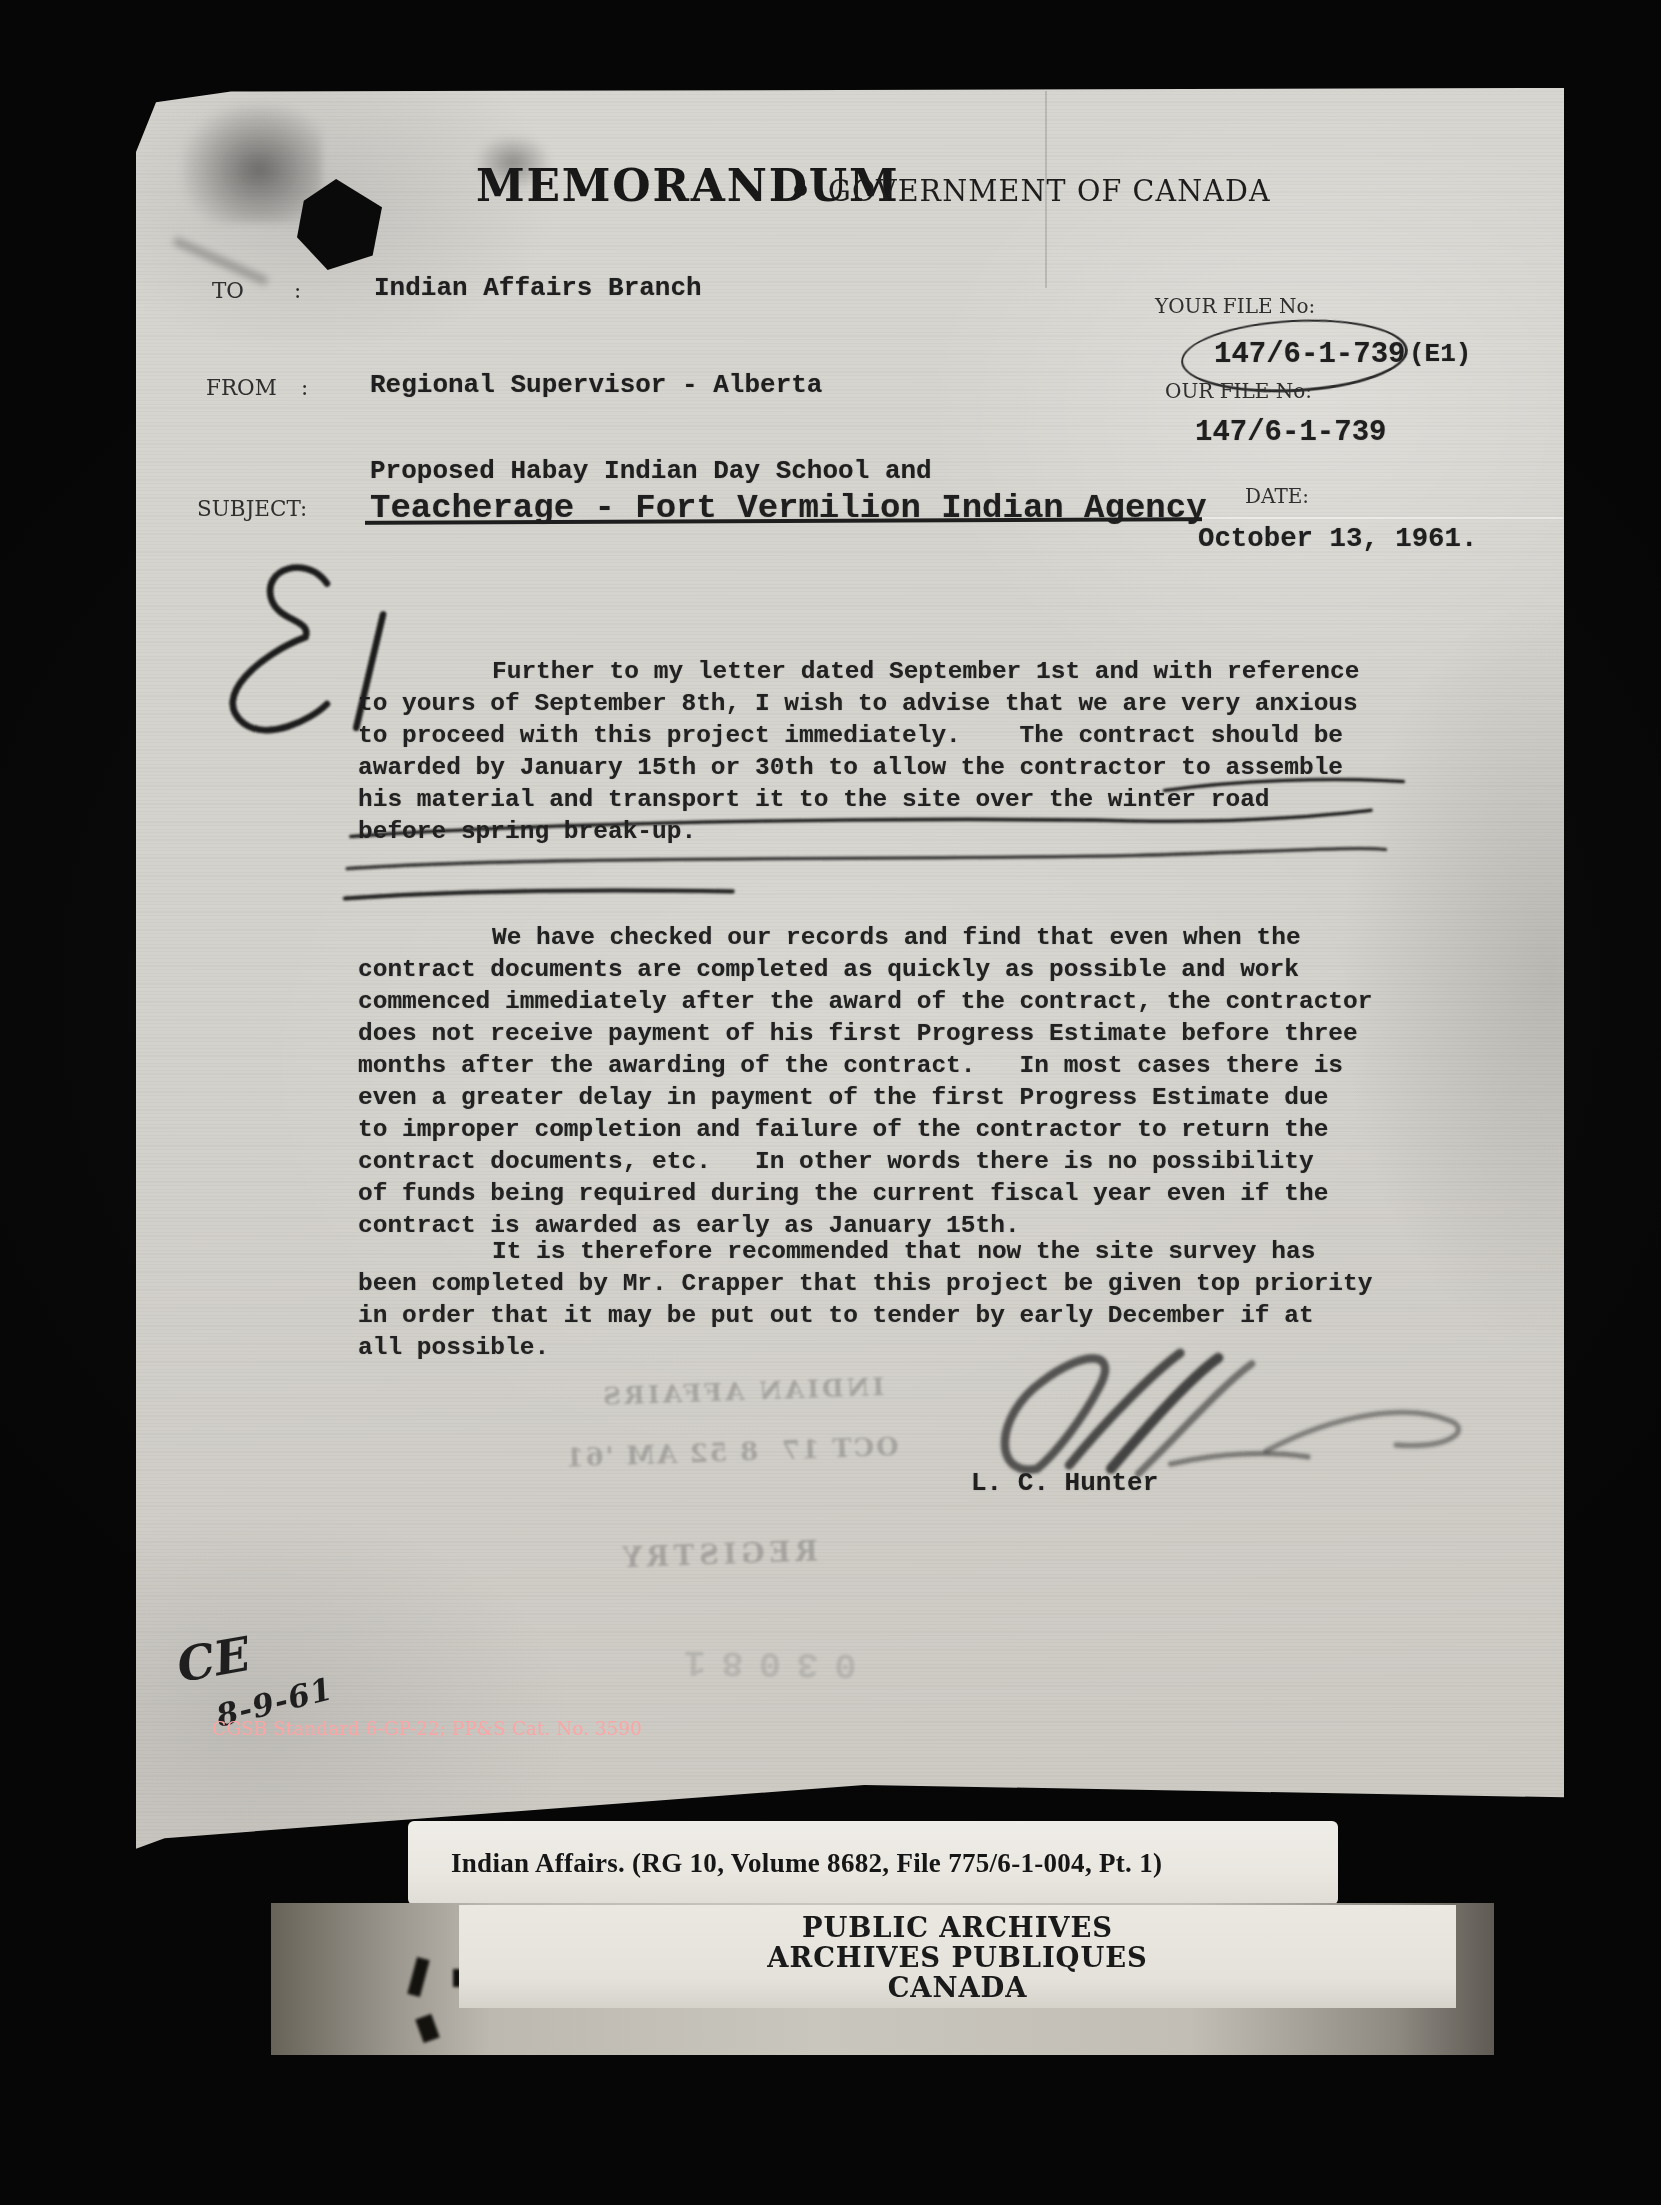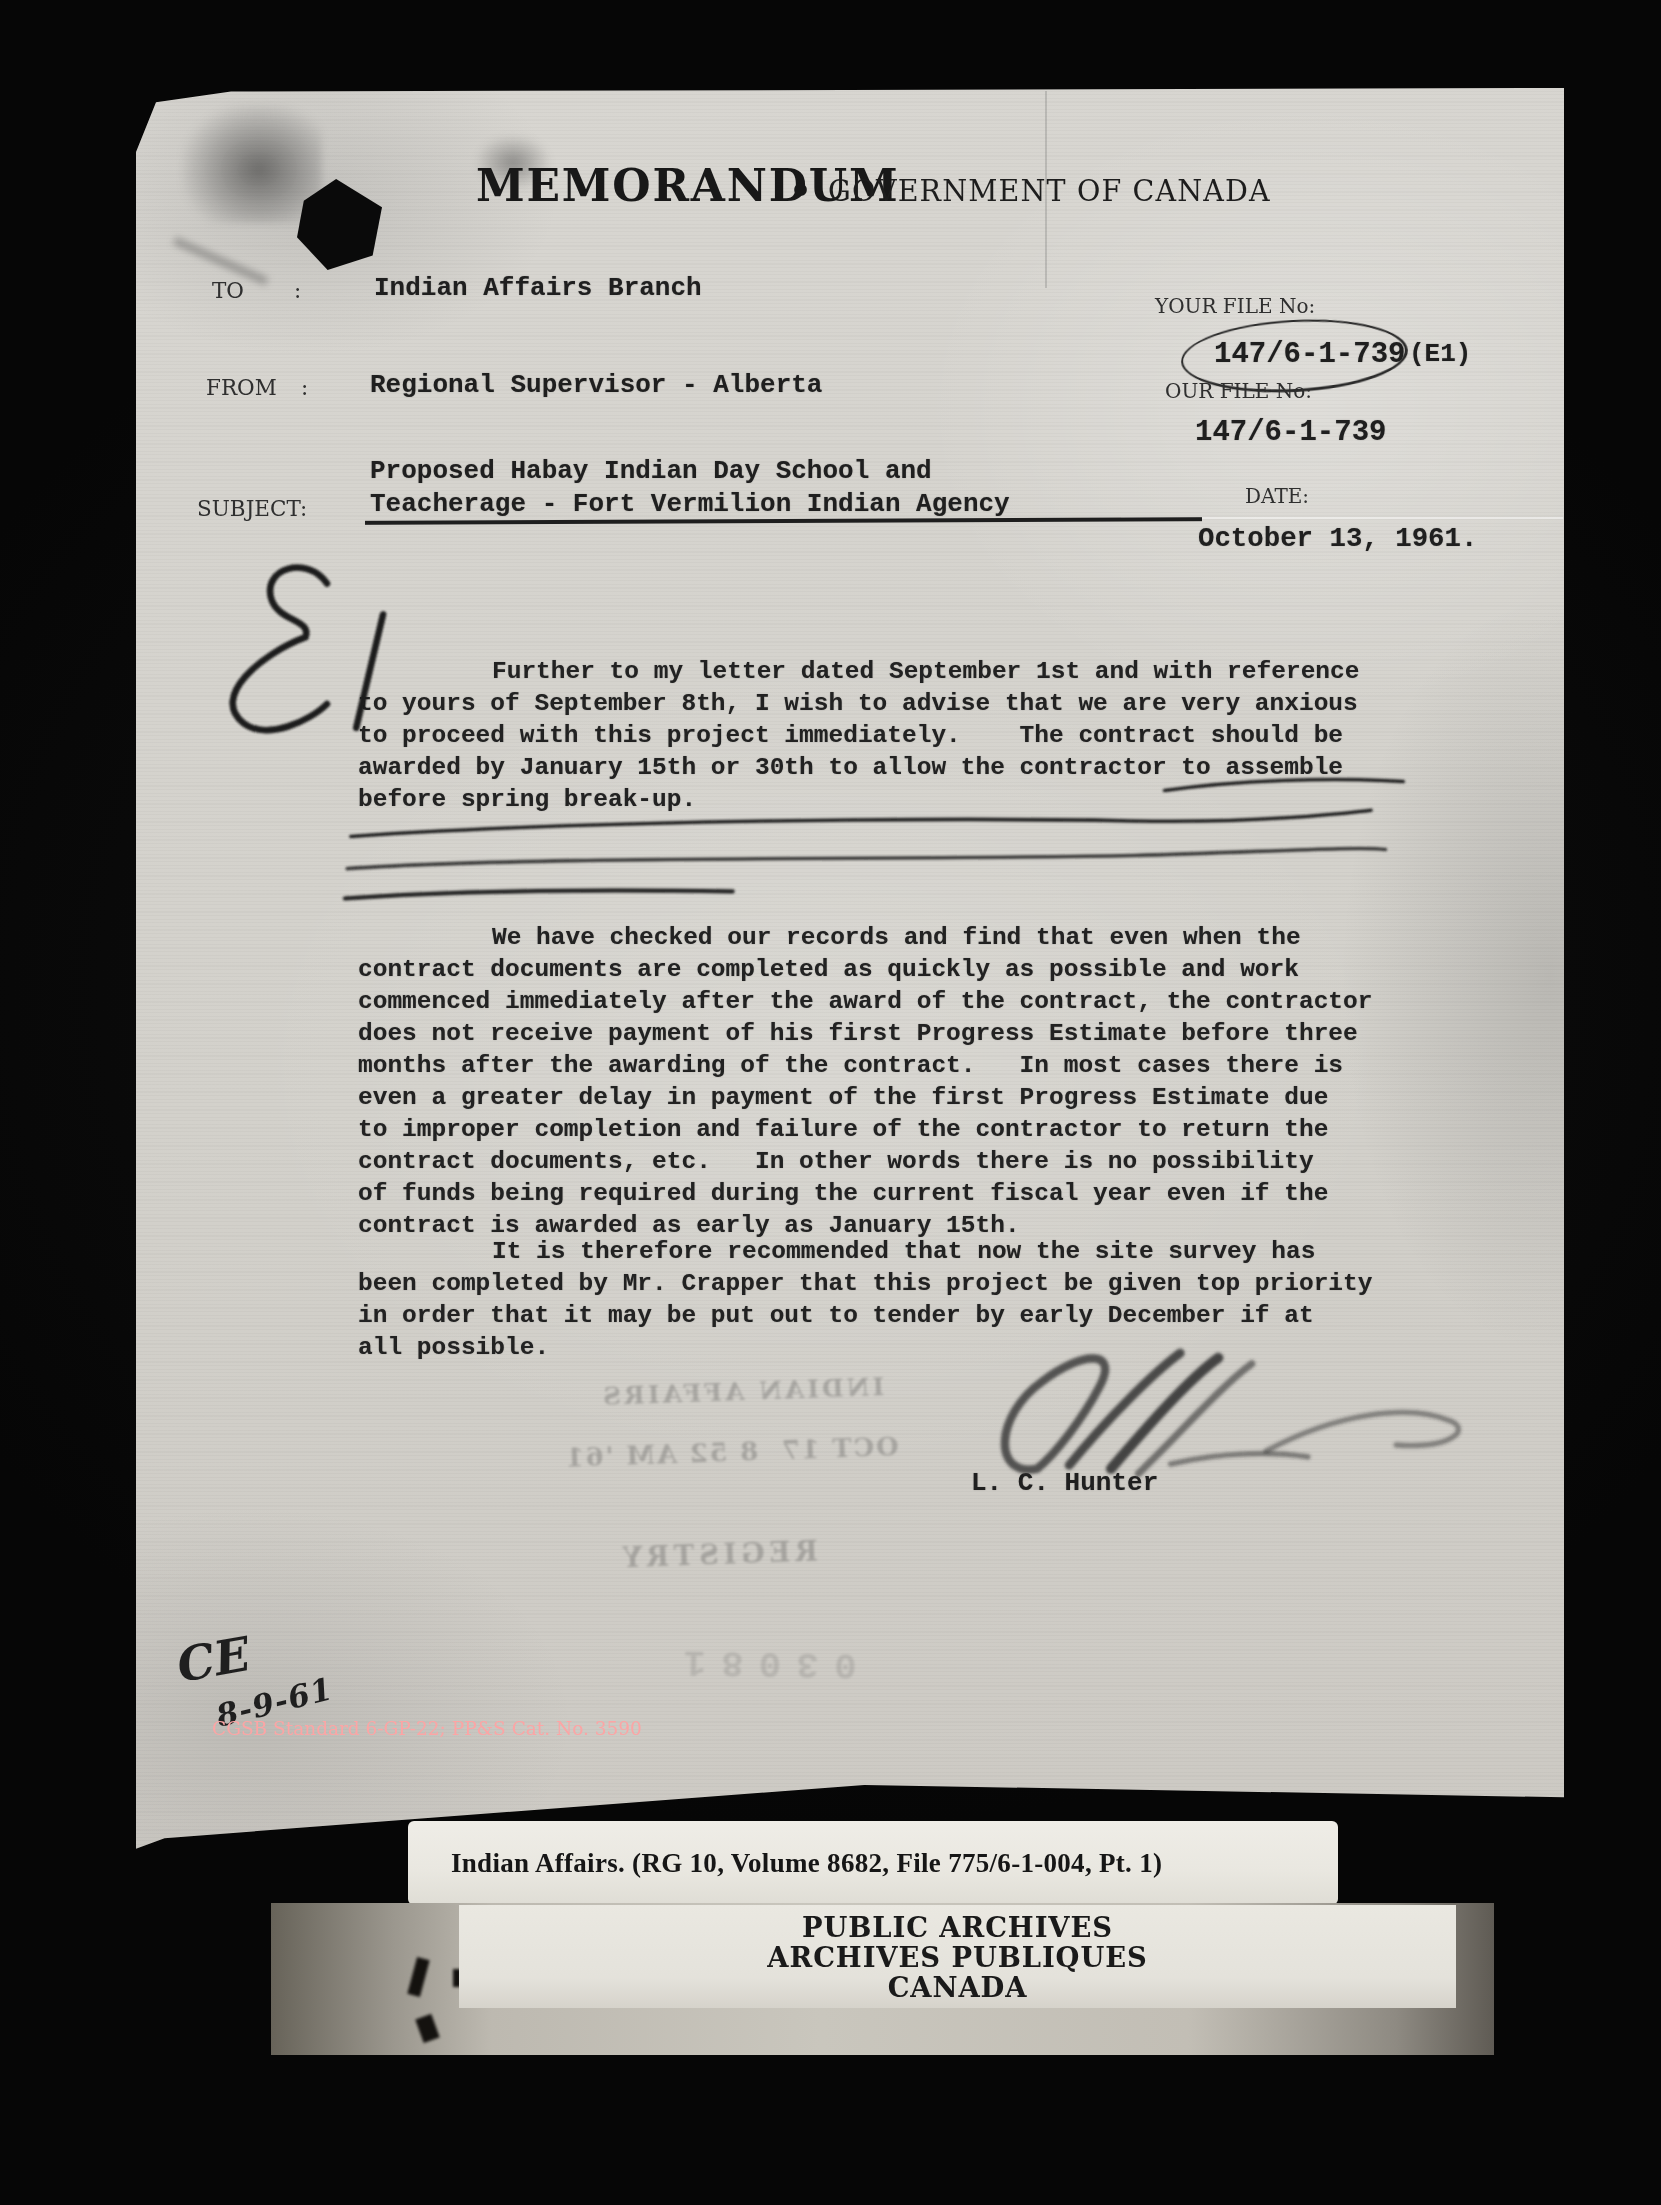--- a/index.html
+++ b/index.html
@@ -102,39 +102,40 @@
 <div class="abs label-serif" style="left:212px;top:278px;font-size:21.5px;">TO</div>
 <div class="abs label-serif" style="left:294px;top:278px;font-size:21.5px;">:</div>
 <div class="abs typed" style="left:374px;top:273px;font-size:26px;">Indian Affairs Branch</div>
 
 <div class="abs label-serif" style="left:206px;top:375px;font-size:21.5px;">FROM</div>
 <div class="abs label-serif" style="left:301px;top:375px;font-size:21.5px;">:</div>
 <div class="abs typed" style="left:370px;top:370px;font-size:26px;">Regional Supervisor - Alberta</div>
 
 <div class="abs label-serif" style="left:197px;top:464px;font-size:21.5px;margin-top:32px;">SUBJECT:</div>
 <div class="abs typed" style="left:370px;top:456px;font-size:26px;">Proposed Habay Indian Day School and</div>
-<div class="abs typed" style="left:370px;top:489px;font-size:26px;">Teacherage - Fort Vermilion Indian Agency</div>
+<div class="abs typed" style="left:370px;top:489px;font-size:34px;">Teacherage - Fort Vermilion Indian Agency</div>
 <div id="subject-underline" class="abs"></div>
 
 <div class="abs label-serif" style="left:1155px;top:294px;font-size:20px;">YOUR FILE No:</div>
 <div id="file-ellipse" class="abs"></div>
 <div class="abs typed" style="left:1214px;top:338px;font-size:29px;">147/6-1-739</div>
 <div class="abs typed" style="left:1409px;top:339px;font-size:26px;">(E1)</div>
 
 <div class="abs label-serif" style="left:1165px;top:379px;font-size:20px;">OUR FILE No:</div>
 <div class="abs typed" style="left:1195px;top:416px;font-size:29px;">147/6-1-739</div>
 
 <div class="abs label-serif" style="left:1245px;top:484px;font-size:20px;">DATE:</div>
 <div class="abs typed" style="left:1198px;top:523px;font-size:27.4px;">October 13, 1961.</div>
 
 <div class="abs" style="left:358px;top:656px;">
   <div class="bodyline indent">Further to my letter dated September 1st and with reference</div>
   <div class="bodyline">to yours of September 8th, I wish to advise that we are very anxious</div>
   <div class="bodyline">to proceed with this project immediately.    The contract should be</div>
   <div class="bodyline">awarded by January 15th or 30th to allow the contractor to assemble</div>
+  <div class="bodyline">his material and transport it to the site over the winter road</div>
   <div class="bodyline">before spring break-up.</div>
 </div>
 
 <div class="abs" style="left:358px;top:922px;">
   <div class="bodyline indent">We have checked our records and find that even when the</div>
   <div class="bodyline">contract documents are completed as quickly as possible and work</div>
   <div class="bodyline">commenced immediately after the award of the contract, the contractor</div>
   <div class="bodyline">does not receive payment of his first Progress Estimate before three</div>
   <div class="bodyline">months after the awarding of the contract.   In most cases there is</div>
   <div class="bodyline">even a greater delay in payment of the first Progress Estimate due</div>

